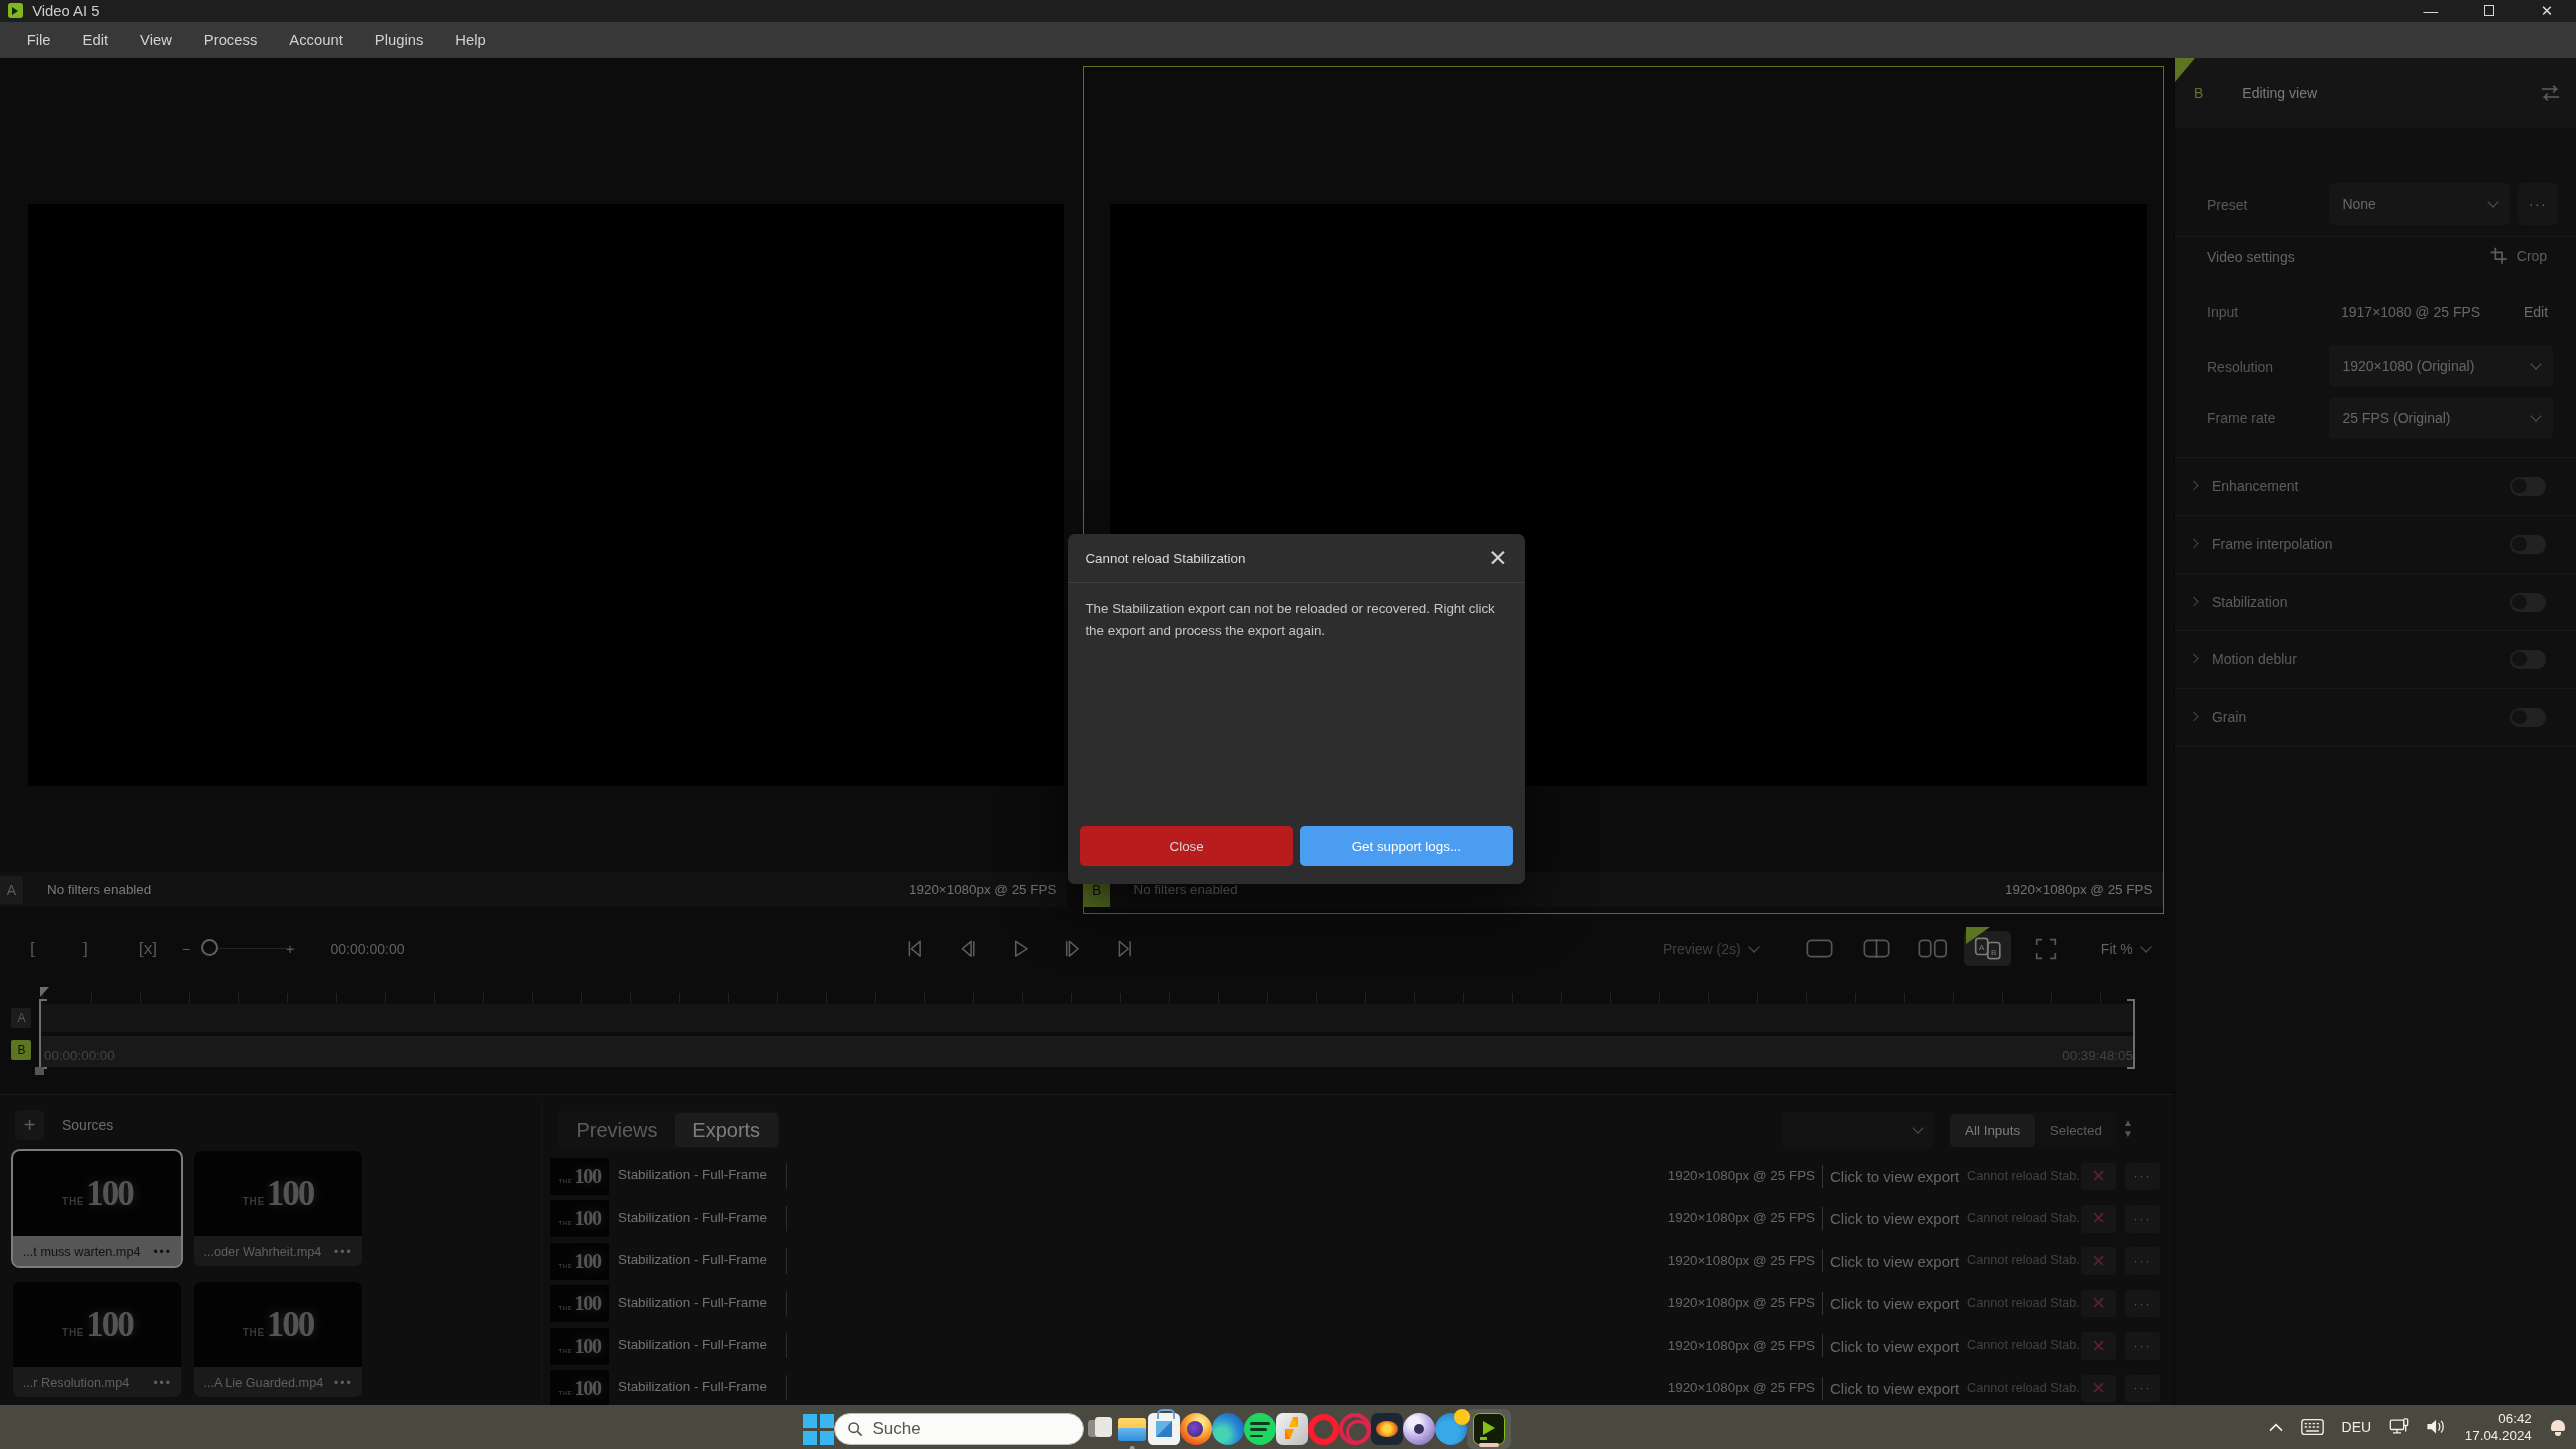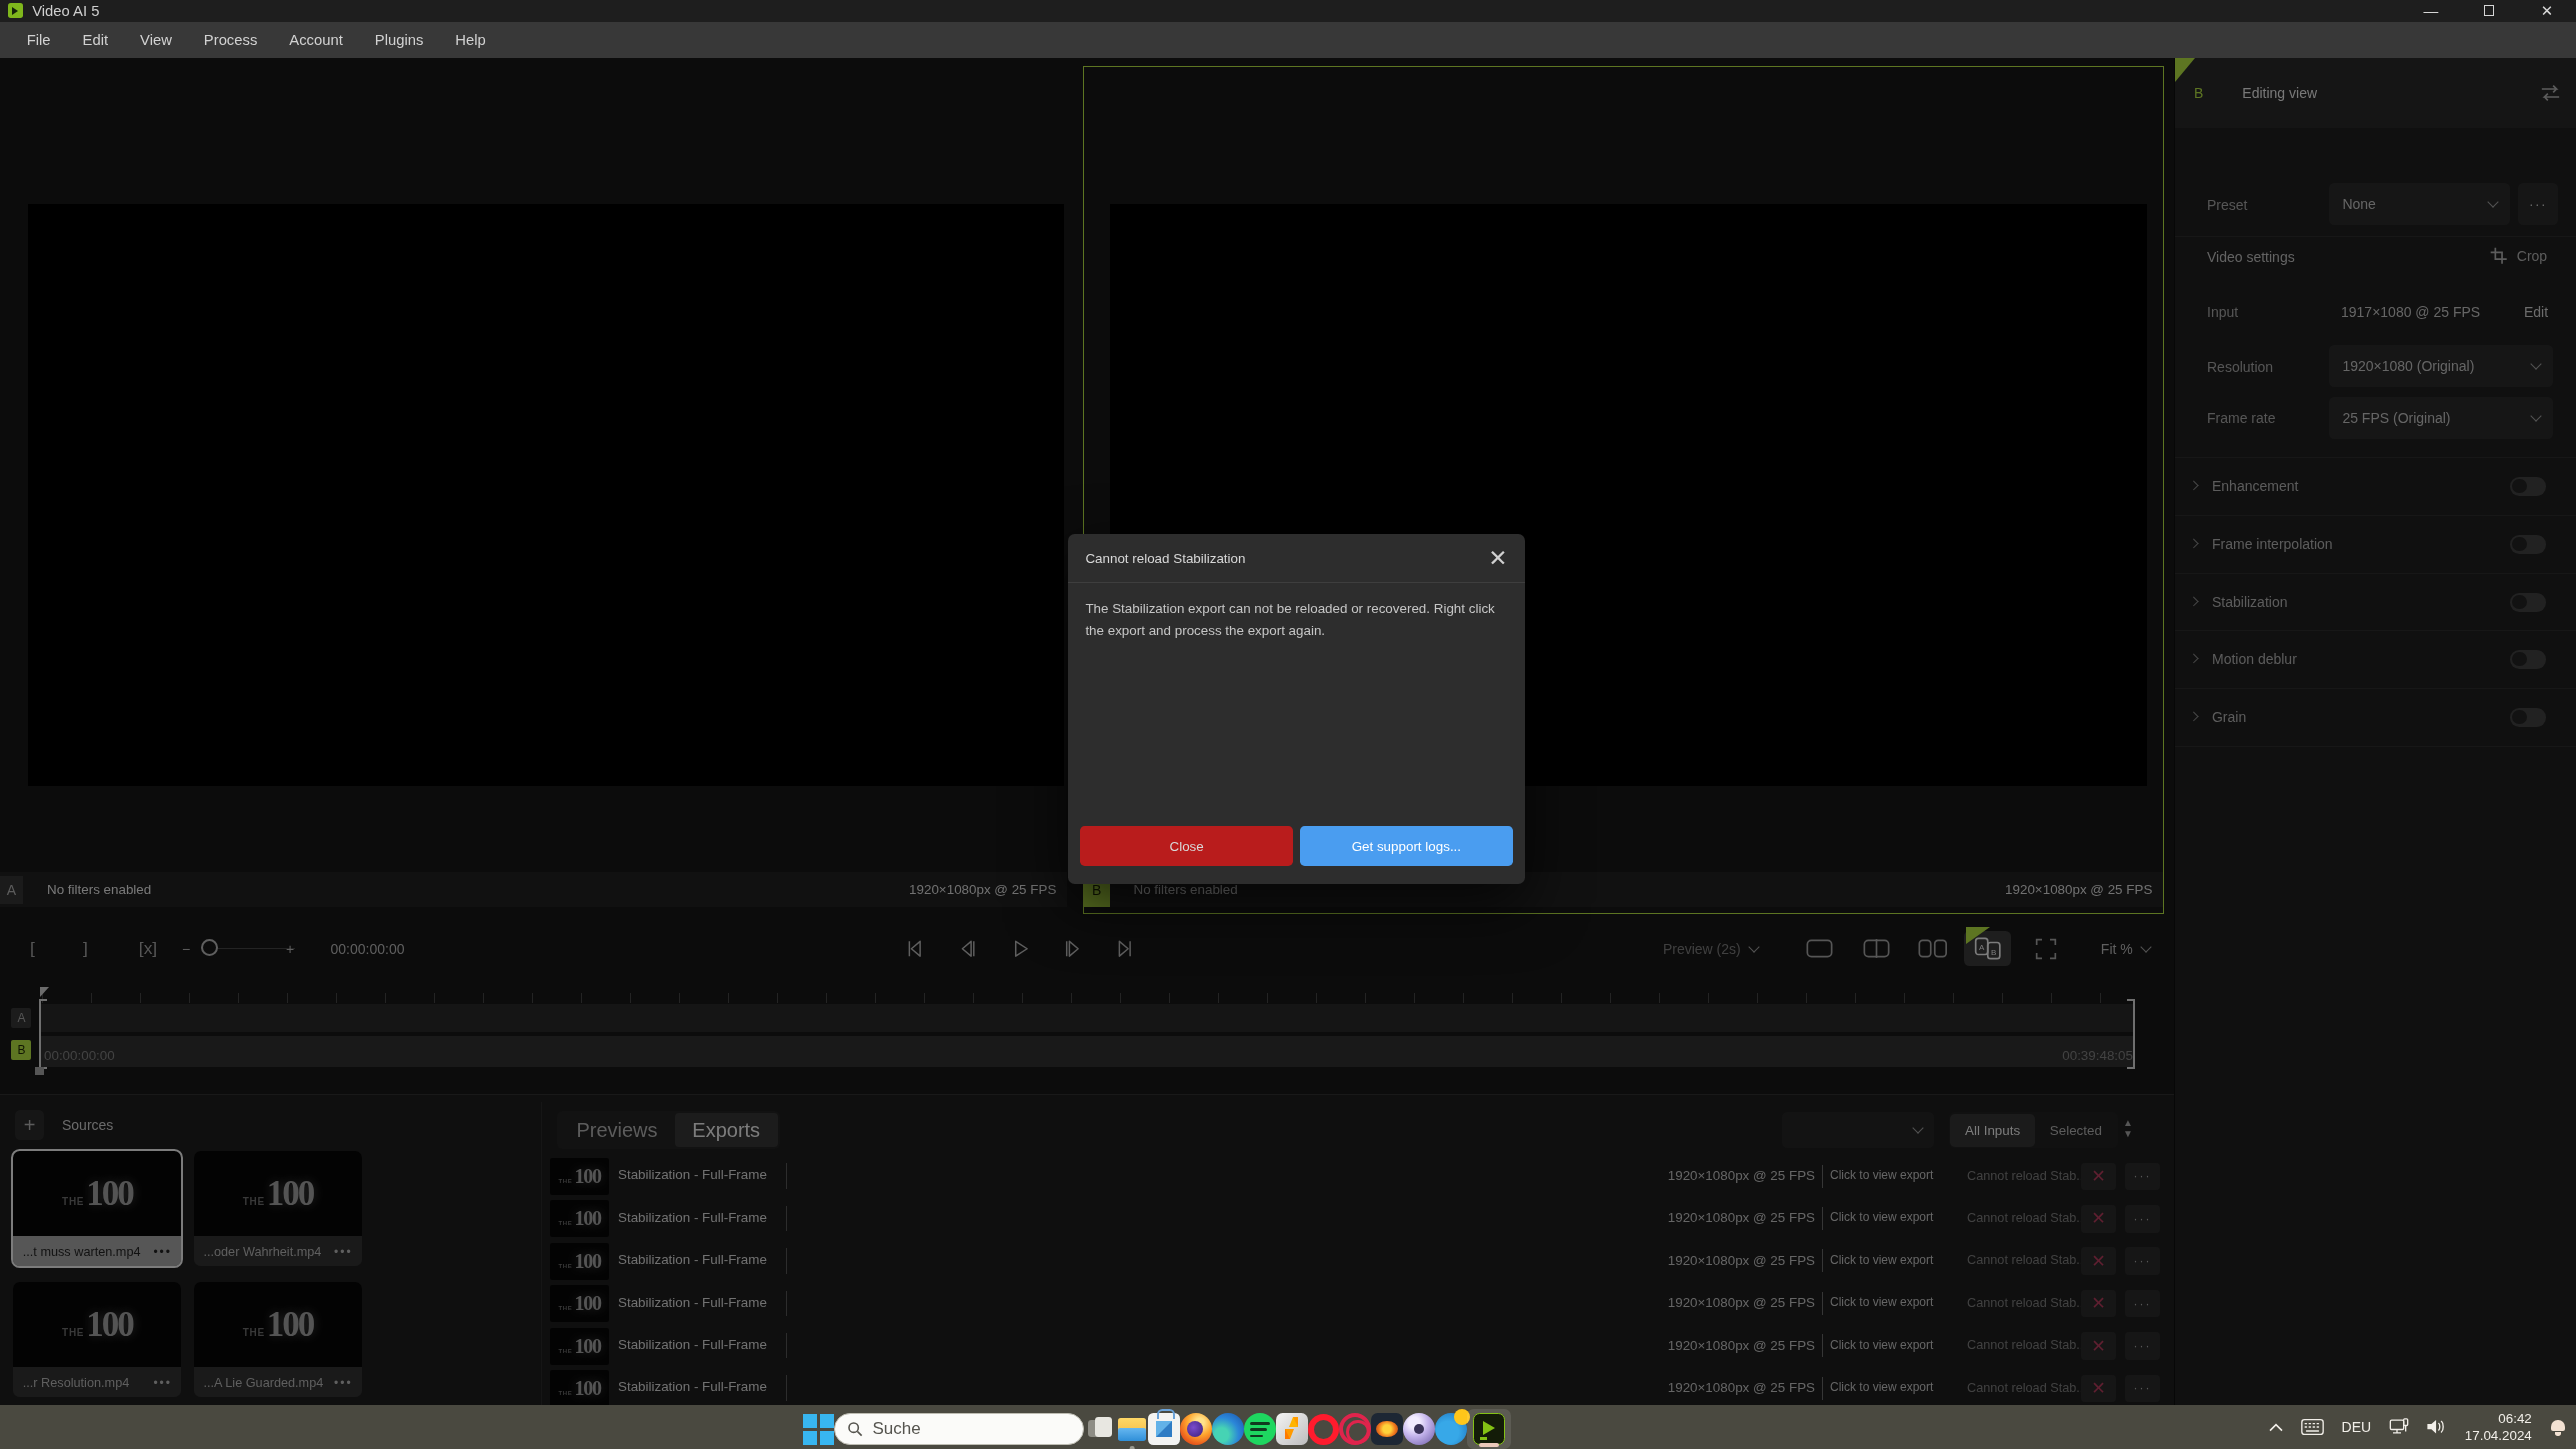--- a/index.html
+++ b/index.html
@@ -104,21 +104,21 @@
   .the100.small .num{font-size:20px;letter-spacing:-1.3px}
 
   
   #exports-list{position:absolute;left:550px;top:63px;width:1613px}
   .erow{position:relative;height:37px;margin-bottom:5.4px}
   .ethumb{position:absolute;left:0;top:0;width:59px;height:37px;background:#060606;display:flex;align-items:center;justify-content:center;border-radius:2px}
   .etitle{position:absolute;left:68px;top:9.4px;font-size:13.4px;color:#bdbdbd}
   .ecaret{position:absolute;left:236px;top:5.4px;width:1.3px;height:25.5px;background:#4c4c4c}
   .eres{position:absolute;left:1100px;top:10px;width:165px;text-align:right;font-size:13.4px;color:#a9a9a9}
   .ediv{position:absolute;left:1272px;top:6.7px;width:1.3px;height:23px;background:#5a5a5a}
-  .eview{position:absolute;left:1280px;top:10px;font-size:12px;color:#a9a9a9}
+  .eview{position:absolute;left:1280px;top:10px;font-size:15px;color:#a9a9a9}
   .eerr{position:absolute;left:1417px;top:10.7px;font-size:12.7px;color:#6d6d6d}
   .ex{position:absolute;left:1531px;top:4.7px;width:35px;height:27.5px;background:#262626;border-radius:4px;
     display:flex;align-items:center;justify-content:center;color:#9e3450;font-size:17.4px}
   .edots{position:absolute;left:1575px;top:4.7px;width:35px;height:27.5px;background:#262626;border-radius:4px;
     display:flex;align-items:center;justify-content:center;color:#8f8f8f;letter-spacing:2px;font-size:12px}
 
   
   #export-bar{position:absolute;left:2174px;top:307px;width:402px;height:56px;display:flex;border-radius:9.4px 0 0 0;overflow:hidden}
   #fmt{width:197px;background:#242424;display:flex;align-items:center;justify-content:center;color:#b5b5b5;font-size:14px}
   #exp{flex:1;background:#2c2c2c;display:flex;align-items:center;justify-content:center;color:#c9c9c9;font-size:14px;gap:10.7px}

